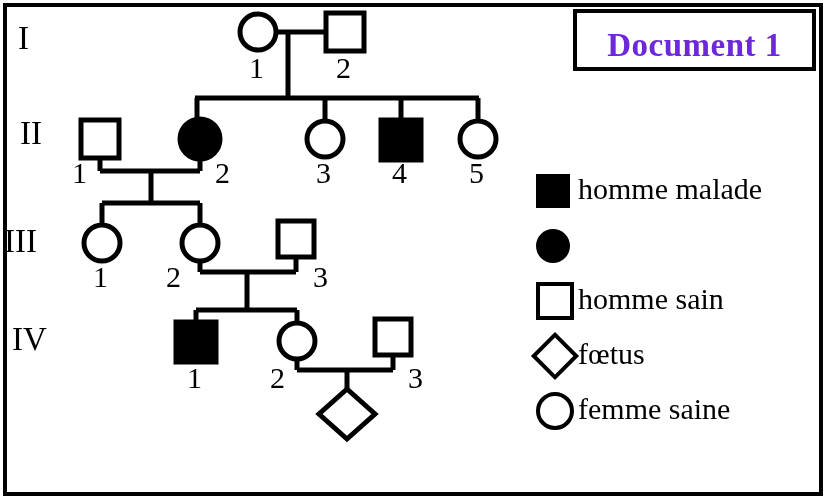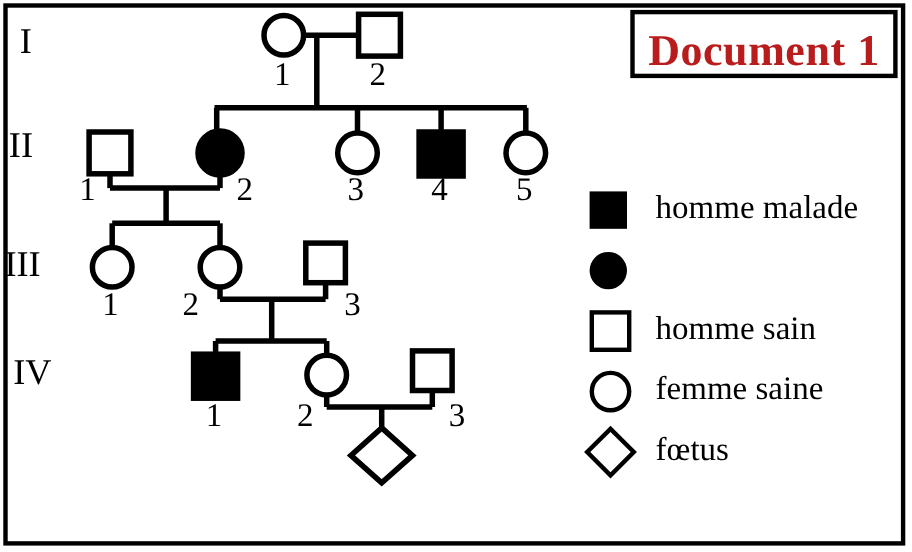--- a/index.html
+++ b/index.html
@@ -39,38 +39,37 @@
     border: 4px solid #000000;
     box-sizing: border-box;
     background: #ffffff;
     display: flex;
     align-items: center;
     justify-content: center;
   }
   #title-text {
     font-family: "Liberation Serif", "DejaVu Serif", serif;
     font-weight: bold;
-    font-size: 40px;
-    color: #b91c1c;
+    font-size: 33px;
+    color: #6d28d9;
     letter-spacing: 0.5px;
     white-space: nowrap;
     margin-top: 10px;
   }
   
   #legend {
     position: absolute;
     left: 536px;
     top: 163px;
     width: 285px;
   }
   .legend-row {
     display: flex;
     align-items: center;
     height: 55px;
-    gap: 18px;
   }
   .legend-symbol {
     width: 42px;
     min-width: 42px;
     height: 42px;
     display: flex;
     align-items: center;
     justify-content: flex-start;
   }
   .legend-label {
@@ -199,21 +198,21 @@
 
       <rect x="176" y="322" width="40" height="40" fill="#000000" stroke="#000000" stroke-width="5"></rect>
       <circle cx="297" cy="341" r="18" fill="#ffffff" stroke="#000000" stroke-width="5"></circle>
       <rect x="375" y="319" width="36" height="36" fill="#ffffff" stroke="#000000" stroke-width="5"></rect>
 
       <polygon points="347,389 375,414 347,439 319,414" fill="#ffffff" stroke="#000000" stroke-width="5" stroke-linejoin="miter"></polygon>
     </g>
   </svg>
 
   <div class="gen-label" style="left:18px; top:22px;">I</div>
-  <div class="gen-label" style="left:8px; top:117px;">II</div>
+  <div class="gen-label" style="left:8px; top:117px;padding-left:12px;">II</div>
   <div class="gen-label" style="left:4px; top:225px;text-align:center;">III</div>
   <div class="gen-label" style="left:12px; top:323px;">IV</div>
 
   <div class="indiv-num" style="left:249px; top:53px;">1</div>
   <div class="indiv-num" style="left:336px; top:53px;">2</div>
 
   <div class="indiv-num" style="left:72px; top:158px;">1</div>
   <div class="indiv-num" style="left:215px; top:158px;">2</div>
   <div class="indiv-num" style="left:316px; top:158px;">3</div>
   <div class="indiv-num" style="left:392px; top:158px;">4</div>
@@ -248,27 +247,27 @@
 
     <div class="legend-row">
       <span class="legend-symbol">
         <span class="sym-square-open"></span>
       </span>
       <span class="legend-label">homme sain</span>
     </div>
 
     <div class="legend-row">
       <span class="legend-symbol">
+        <span class="sym-diamond-open"></span>
+      </span>
+      <span class="legend-label">fœtus</span>
+    </div>
+
+    <div class="legend-row">
+      <span class="legend-symbol">
         <span class="sym-circle-open"></span>
       </span>
       <span class="legend-label">femme saine</span>
     </div>
 
-    <div class="legend-row">
-      <span class="legend-symbol">
-        <span class="sym-diamond-open"></span>
-      </span>
-      <span class="legend-label">fœtus</span>
-    </div>
-
   </div>
 
 </div>
 
 </body></html>

